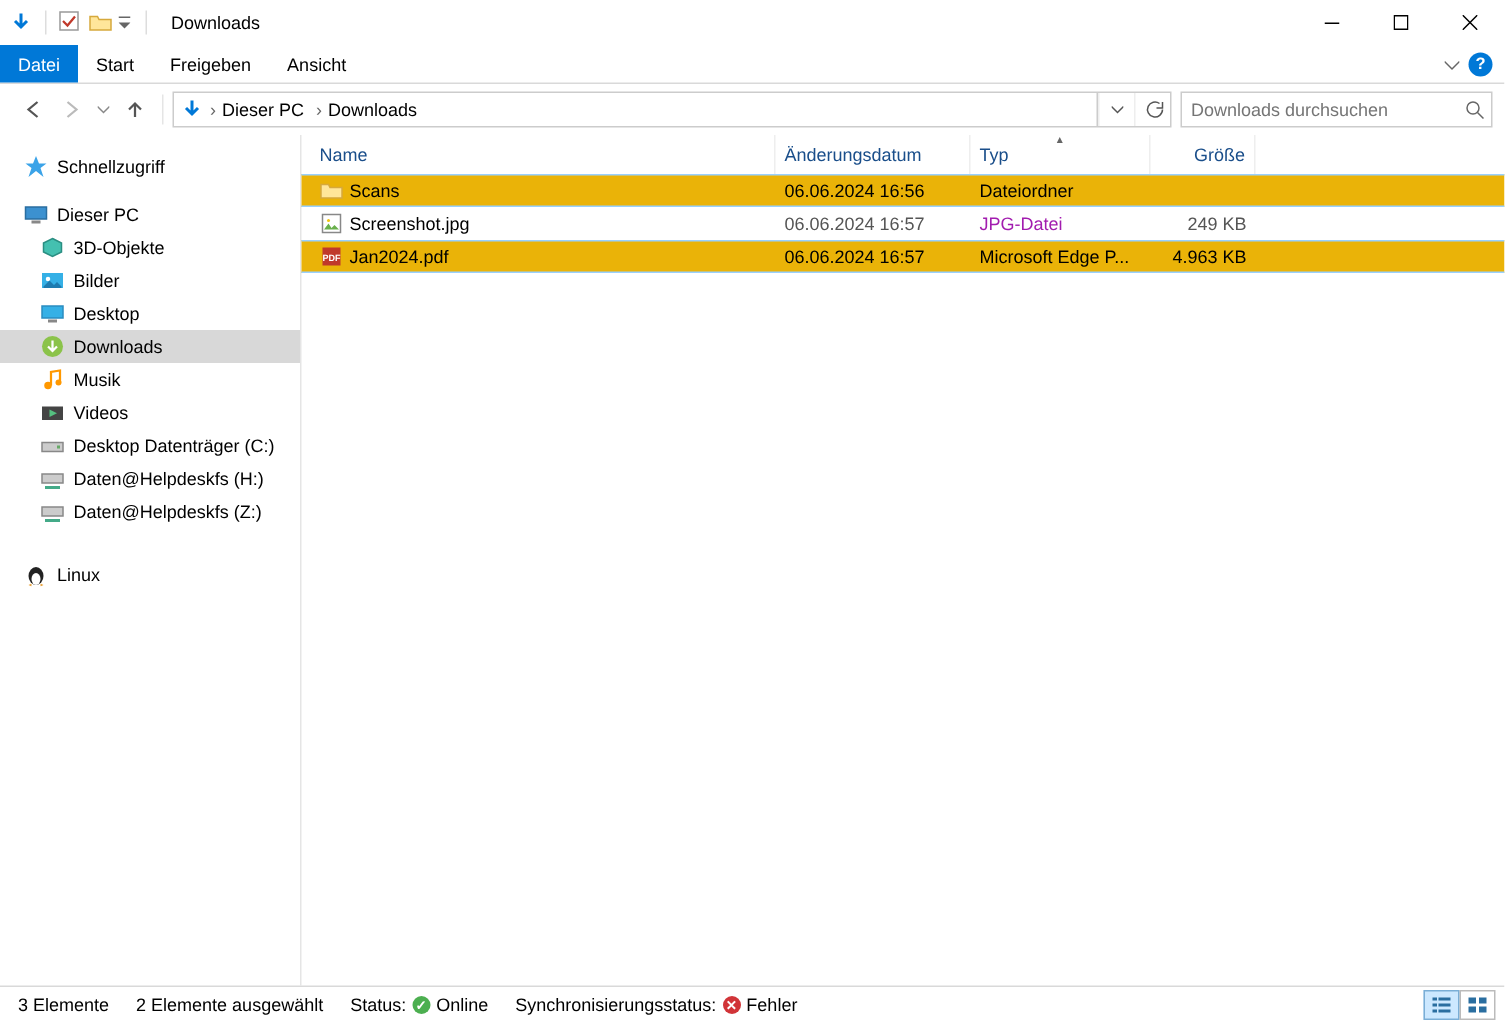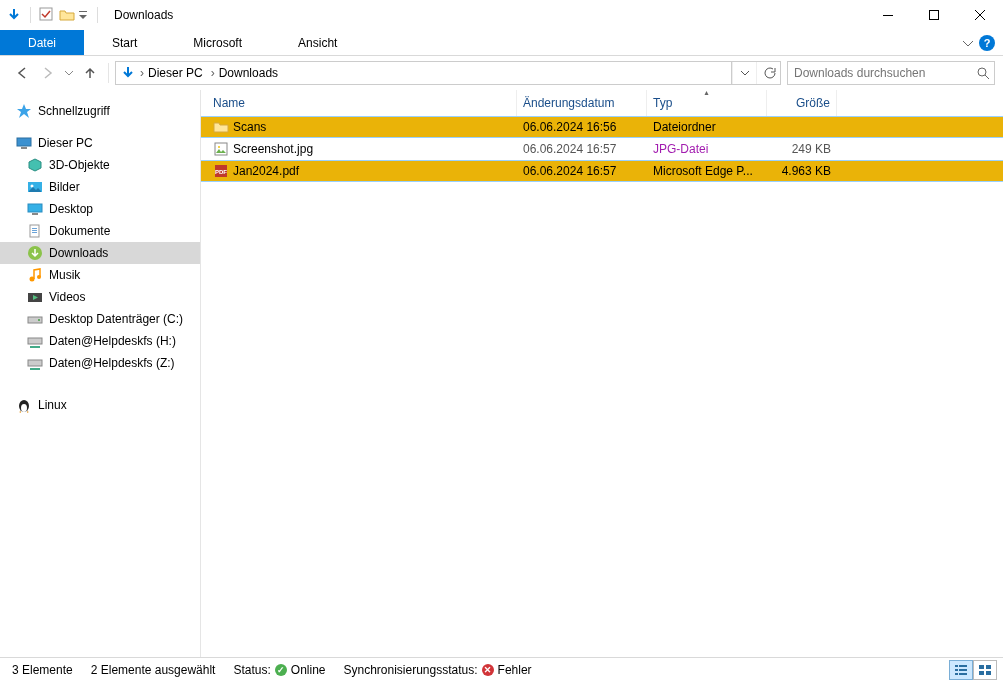--- a/index.html
+++ b/index.html
@@ -6,21 +6,21 @@
   *{box-sizing:border-box}
   
   .titlebar{height:30px;display:flex;align-items:center;background:#fff;position:relative}
   .titlebar .qat{display:flex;align-items:center;height:100%;padding-left:6px;gap:4px}
   .qat-sep{width:1px;height:16px;background:#ddd;margin:0 4px}
   .title-text{margin-left:8px}
   .win-controls{position:absolute;right:0;top:0;display:flex;height:30px}
   .win-btn{width:46px;height:30px;display:flex;align-items:center;justify-content:center}
   
   .ribbon{height:26px;border-bottom:1px solid #d9d9d9;display:flex;align-items:stretch;position:relative}
-  .tab{padding:0 28px;display:flex;align-items:center;cursor:default}
+  .tab{padding:0 12px;display:flex;align-items:center;cursor:default}
   .tab.file{background:#0078d7;color:#fff}
   .ribbon .right{position:absolute;right:8px;top:0;height:100%;display:flex;align-items:center;gap:6px}
   .help-circ{width:16px;height:16px;border-radius:50%;background:#0078d7;color:#fff;font-size:11px;font-weight:bold;display:flex;align-items:center;justify-content:center}
   
   .navrow{height:34px;display:flex;align-items:center;padding:4px 8px 4px 10px;gap:2px}
   .nav-btn{width:24px;height:24px;display:flex;align-items:center;justify-content:center}
   .nav-sep{width:1px;height:20px;background:#e5e5e5;margin:0 4px}
   .addressbar{flex:1;height:24px;border:1px solid #ccc;display:flex;align-items:center;padding-left:4px;background:#fff}
   .crumb{padding:0 4px;display:flex;align-items:center;gap:4px}
   .crumb .sep{color:#666}
@@ -110,21 +110,21 @@
         <svg width="10" height="10">
           <path d="M0 0l10 10M10 0L0 10" stroke="#000"></path>
         </svg>
       </div>
   </div>
 </div>
 
 <div class="ribbon">
   <div class="tab file">Datei</div>
   <div class="tab">Start</div>
-  <div class="tab">Microsoft</div>
+  <div class="tab">Freigeben</div>
   <div class="tab">Ansicht</div>
   <div class="right">
     <span>
         <svg width="10" height="10">
           <path d="M0 3l5 5 5-5" stroke="#666" fill="none"></path>
         </svg>
       </span>
     <span class="help-circ">?</span>
   </div>
 </div>
@@ -231,31 +231,20 @@
           <span>Bilder</span>
         </div>
         <div class="tree-item sub">
           <span class="ico">
             <svg width="16" height="16">
               <rect x="1" y="3" width="14" height="8" fill="#35b0e6" stroke="#2a8cc0"></rect>
               <rect x="5" y="12" width="6" height="2" fill="#888"></rect>
             </svg>
           </span>
           <span>Desktop</span>
-        </div>
-        <div class="tree-item sub">
-          <span class="ico">
-            <svg width="16" height="16">
-              <rect x="3" y="2" width="9" height="12" fill="#fff" stroke="#999"></rect>
-              <rect x="5" y="5" width="5" height="1" fill="#6aa3d8"></rect>
-              <rect x="5" y="7" width="5" height="1" fill="#6aa3d8"></rect>
-              <rect x="5" y="9" width="5" height="1" fill="#6aa3d8"></rect>
-            </svg>
-          </span>
-          <span>Dokumente</span>
         </div>
         <div class="tree-item sub selected">
           <span class="ico">
             <svg width="16" height="16">
               <circle cx="8" cy="8" r="7" fill="#8bc34a"></circle>
               <path d="M8 4v6M5 8l3 3 3-3" stroke="#fff" stroke-width="1.5" fill="none"></path>
             </svg>
           </span>
           <span>Downloads</span>
         </div>

